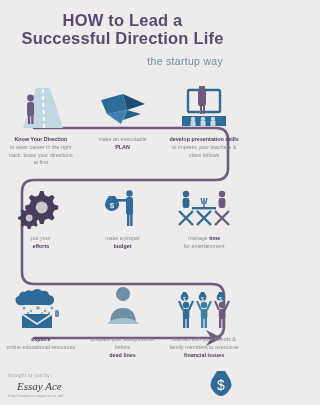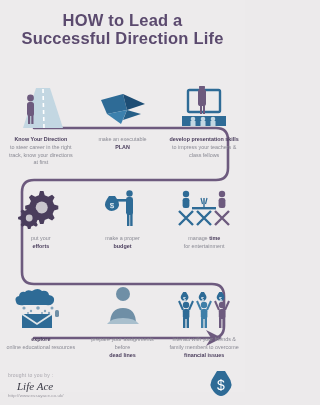--- a/index.html
+++ b/index.html
@@ -49,20 +49,21 @@
   .coin{position:absolute;right:6px;top:370px;}
 </style>
 </head>
 <body>
 
 <div class="sheet">
 
   <div class="title-wrap">
     <div class="title-l1">HOW to Lead a</div>
     <div class="title-l2">Successful Direction Life</div>
+    <div class="subtitle">the startup way</div>
   </div>
 
   <svg class="path-svg" viewBox="0 0 245 405">
 
     <path d="M34,128 L216,128 Q228,128 228,140 L228,168 Q228,180 216,180 L34,180 Q22,180 22,192 L22,272 Q22,284 34,284 L212,284 Q224,284 224,296 L224,326 Q224,338 212,338 L34,338" fill="none" stroke="#6d5a7e" stroke-width="2.6" stroke-linecap="round"></path>
 
     <path d="M206,330 L222,338 L206,346 L211,338 Z" fill="#6d5a7e"></path>
   </svg>
 
   <div class="row row1">
@@ -276,21 +277,21 @@
       </div>
       <div class="cap">
         <span>interact with your friends &amp; family members to overcome</span><br>
         <b>financial issues</b>
       </div>
     </div>
   </div>
 
   <div class="footer">
     <div class="f-brought">brought to you by :</div>
-    <div class="f-brand">Life Ace</div>
+    <div class="f-brand">Essay Ace</div>
     <div class="f-url">http://www.essayace.co.uk/</div>
   </div>
 
   <div class="coin">
     <svg width="34" height="32" viewBox="0 0 34 32">
       <path d="M9,6 q-7,9 0,16 q7,8 14,0 q7,-7 0,-16 l-3,-5 l-8,0 z" fill="#2e6b96"></path>
       <text x="16" y="20" font-size="14" fill="#ffffff" text-anchor="middle" font-family="Liberation Sans, sans-serif">$</text>
     </svg>
   </div>
 

